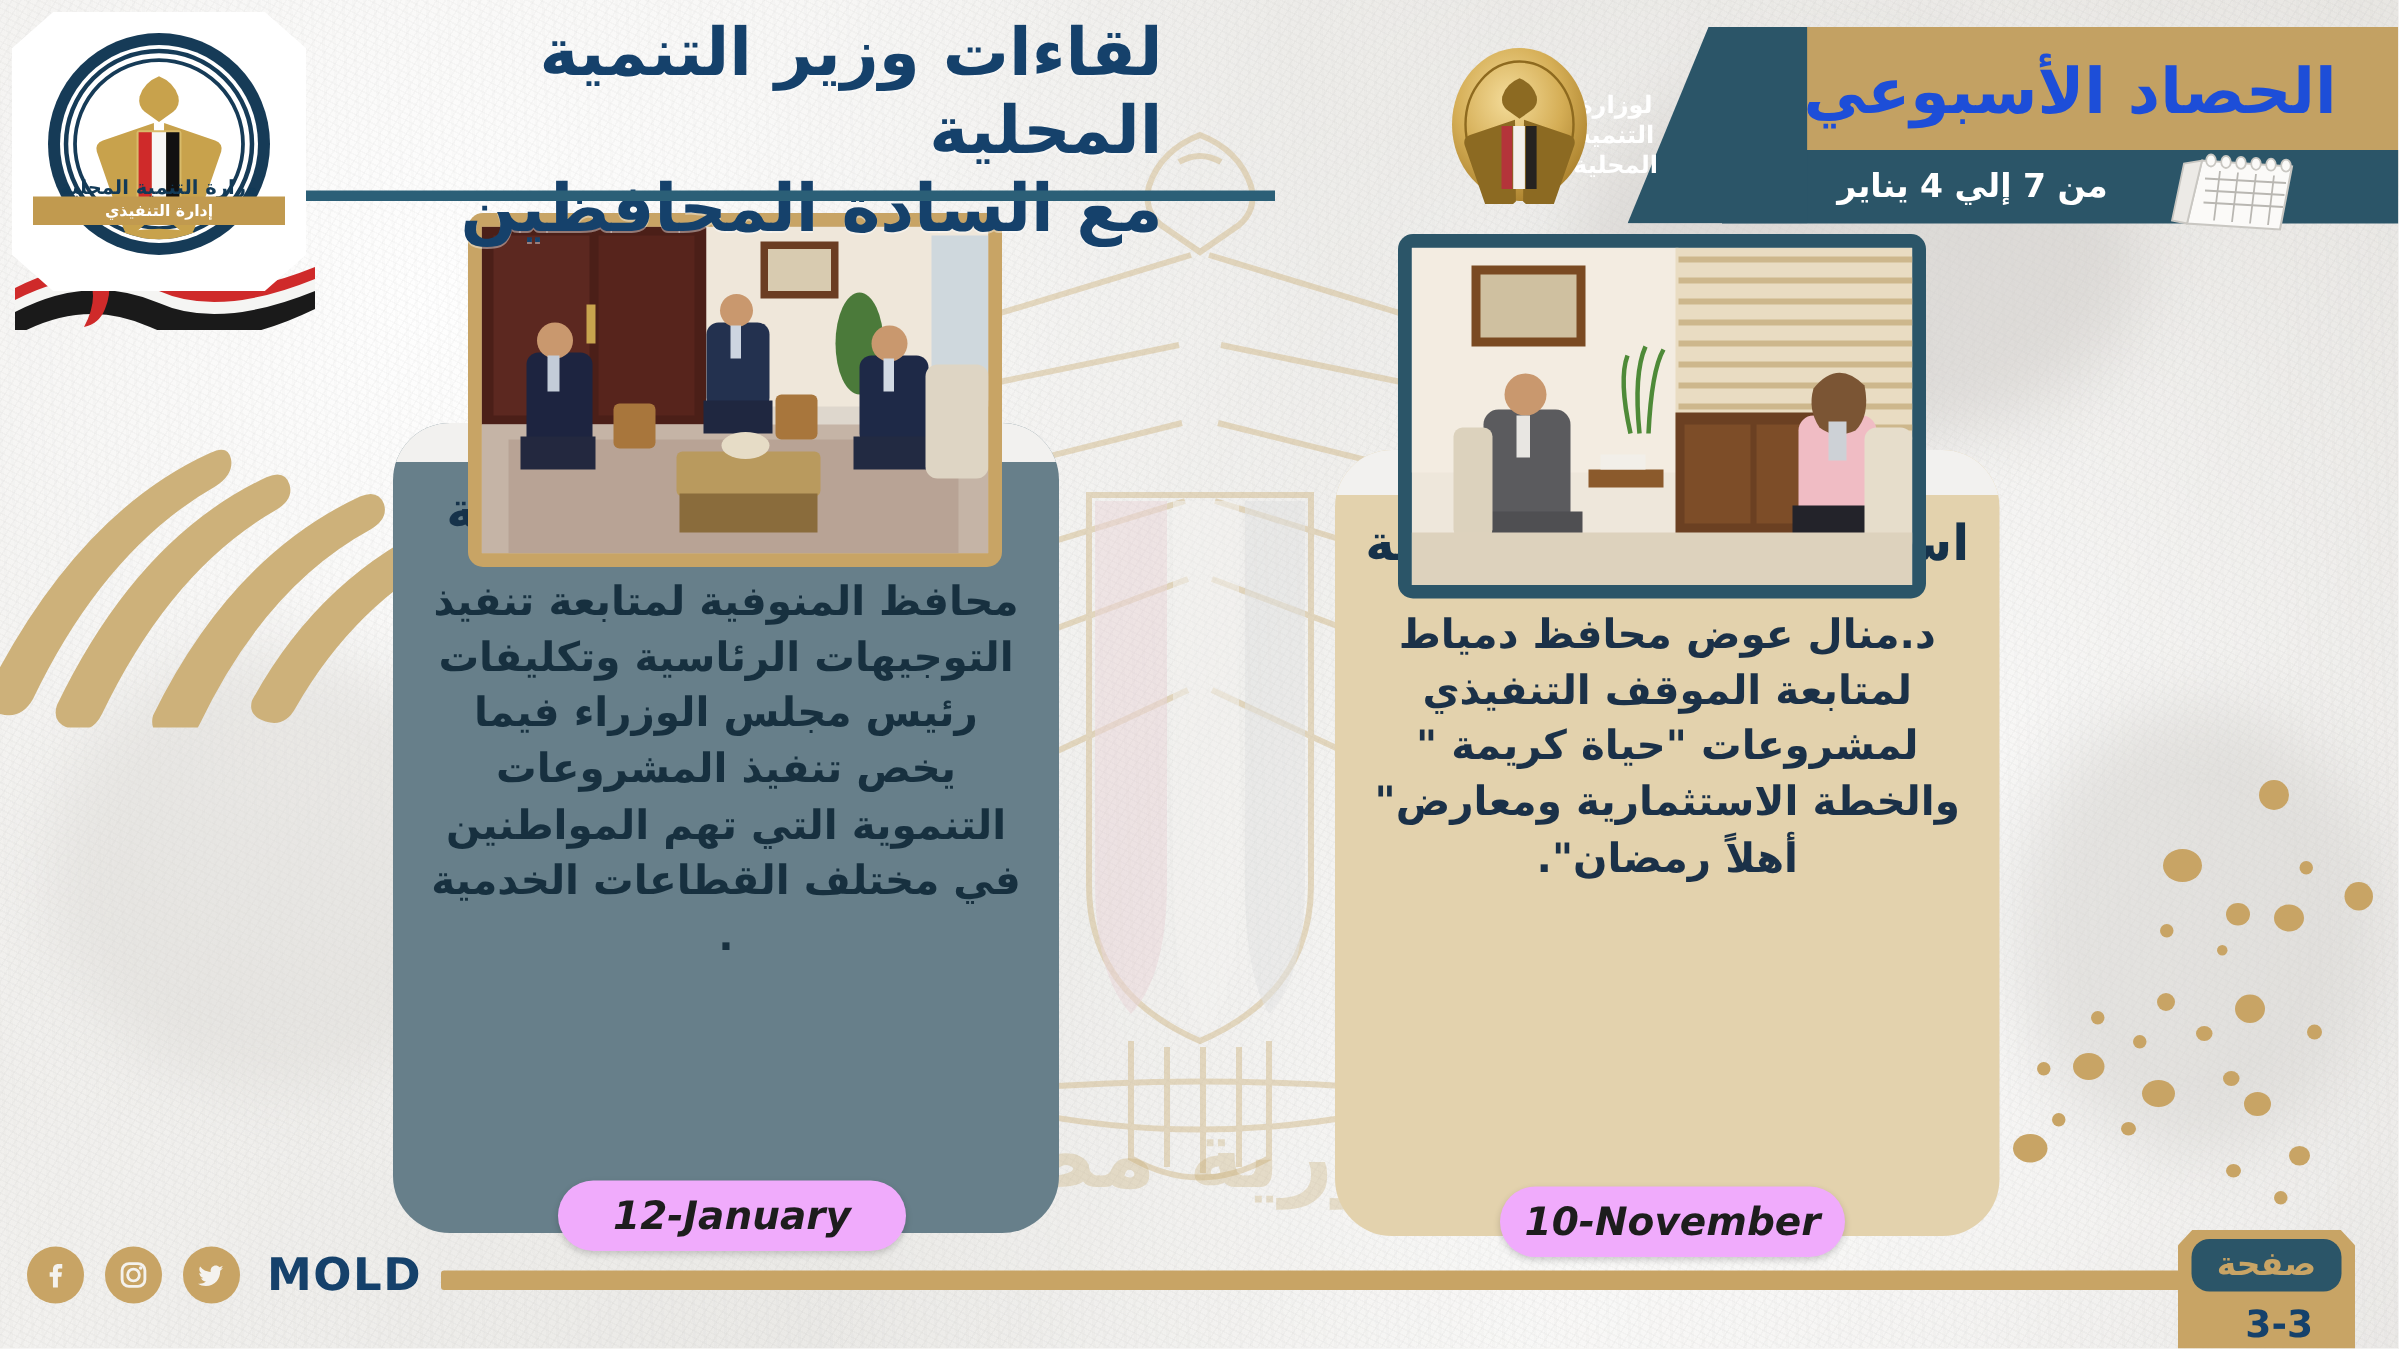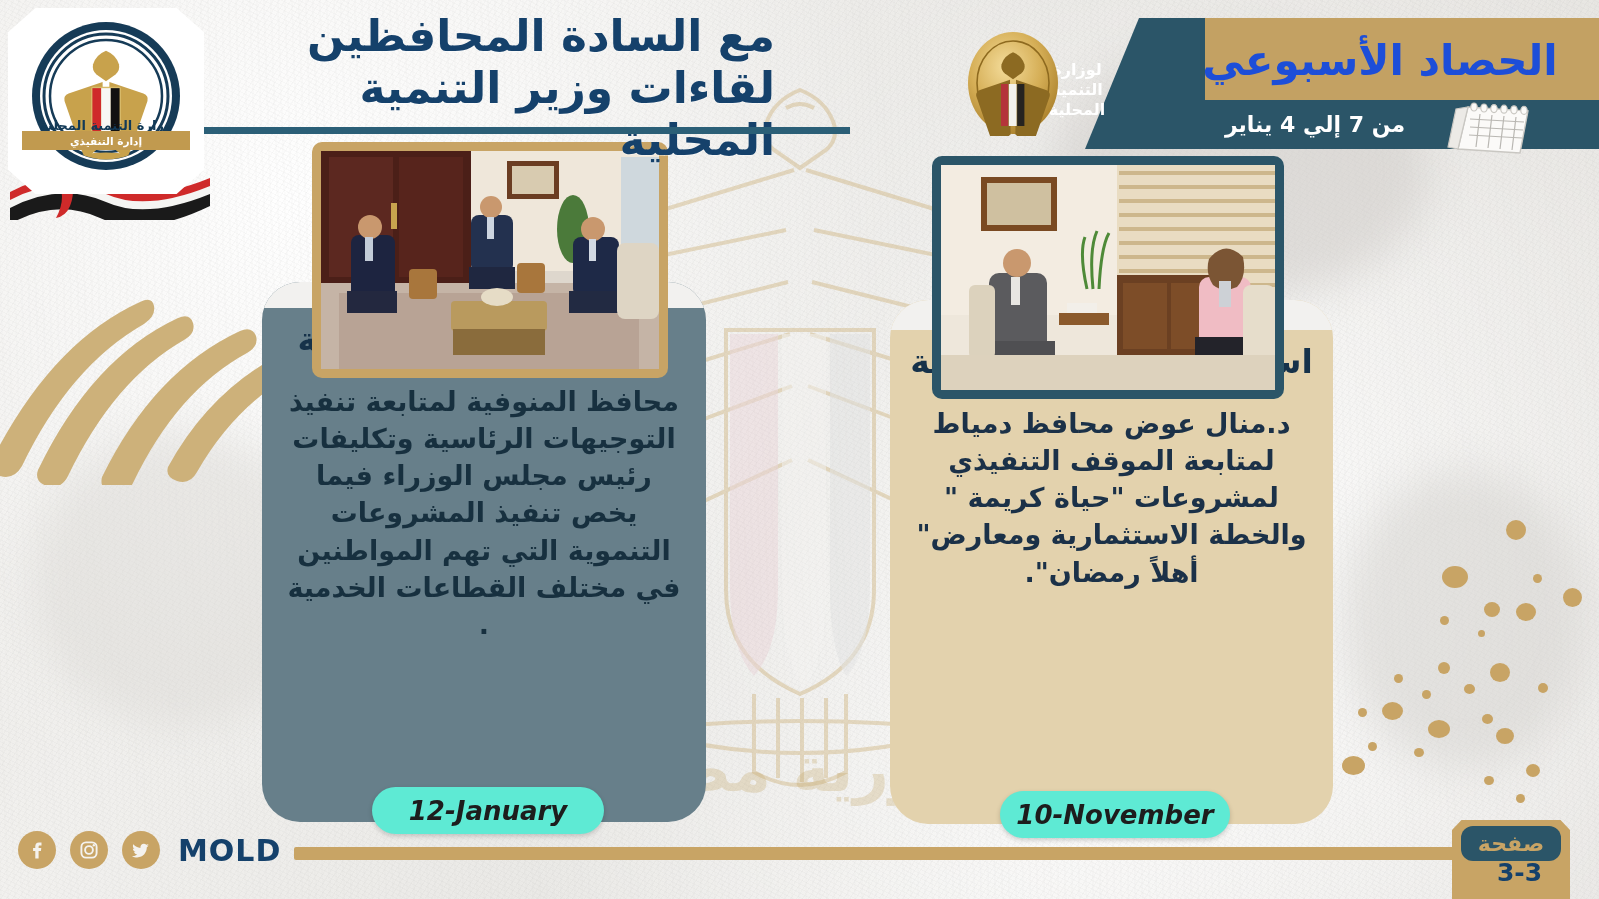--- a/index.html
+++ b/index.html
@@ -261,21 +261,21 @@
     line-height: 1.38;
     padding: 0 18px;
     color: #1b3148;
   }
   .card-left .card-body { color: #17303f; }
 
   
   .date-pill {
     position: absolute;
     height: 47px;
-    background: #5eead4;
+    background: #f0abfc;
     border-radius: 24px;
     display: flex; align-items: center; justify-content: center;
     color: #1d1d1d;
     font-size: 26px;
     font-weight: bold;
     font-style: italic;
     direction: ltr;
     z-index: 18;
     box-shadow: 0 2px 5px rgba(0,0,0,.18);
   }
@@ -341,21 +341,21 @@
     width: 100px; height: 35px;
     background: #2b5568;
     border-radius: 12px;
     display: flex; align-items: center; justify-content: center;
     color: #c8a465;
     font-size: 22px; font-weight: bold;
     direction: rtl;
   }
   .page-badge-num {
     position: absolute;
-    left: 0; top: 38px;
+    left: 0; top: 48px;
     width: 118px;
     text-align: center;
     color: #15416b;
     font-size: 25px; font-weight: bold;
     direction: ltr;
     padding-left: 17px;
   }
 
   
   .scene { position: absolute; inset: 0; }
@@ -471,22 +471,22 @@
     <span>إدارة التنفيذي</span>
   </div>
   <svg class="flag-ribbon" viewBox="0 0 200 62">
     <path d="M0 34 q50 -26 96 -6 q40 18 104 -8 L200 32 q-66 32 -110 12 q-44 -20 -90 6 z" fill="#cf2a2a"></path>
     <path d="M0 42 q50 -26 96 -6 q40 18 104 -8 L200 40 q-66 32 -110 12 q-44 -20 -90 6 z" fill="#f5f5f3"></path>
     <path d="M0 50 q50 -26 96 -6 q40 18 104 -8 L200 48 q-66 32 -110 12 q-44 -20 -90 6 z" fill="#1a1a1a"></path>
     <path d="M54 14 q14 14 6 34 q-4 10 -14 12 q12 -22 0 -40 z" fill="#cf2a2a"></path>
   </svg>
 
   <div class="title-block">
+    <div class="title-line">لقاءات وزير التنمية المحلية</div>
     <div class="title-line">مع السادة المحافظين</div>
-    <div class="title-line">لقاءات وزير التنمية المحلية</div>
   </div>
   <div class="title-rule"></div>
   <div class="title-rule-cap"></div>
 
   <div class="banner-trapezoid"></div>
   <div class="banner-date-bar"></div>
   <div class="banner-wedge"></div>
   <div class="banner-title">الحصاد الأسبوعي</div>
   <div class="banner-date-text">من 7 إلي 4 يناير</div>
   <div class="banner-ministry">لوزارة التنمية المحلية</div>

